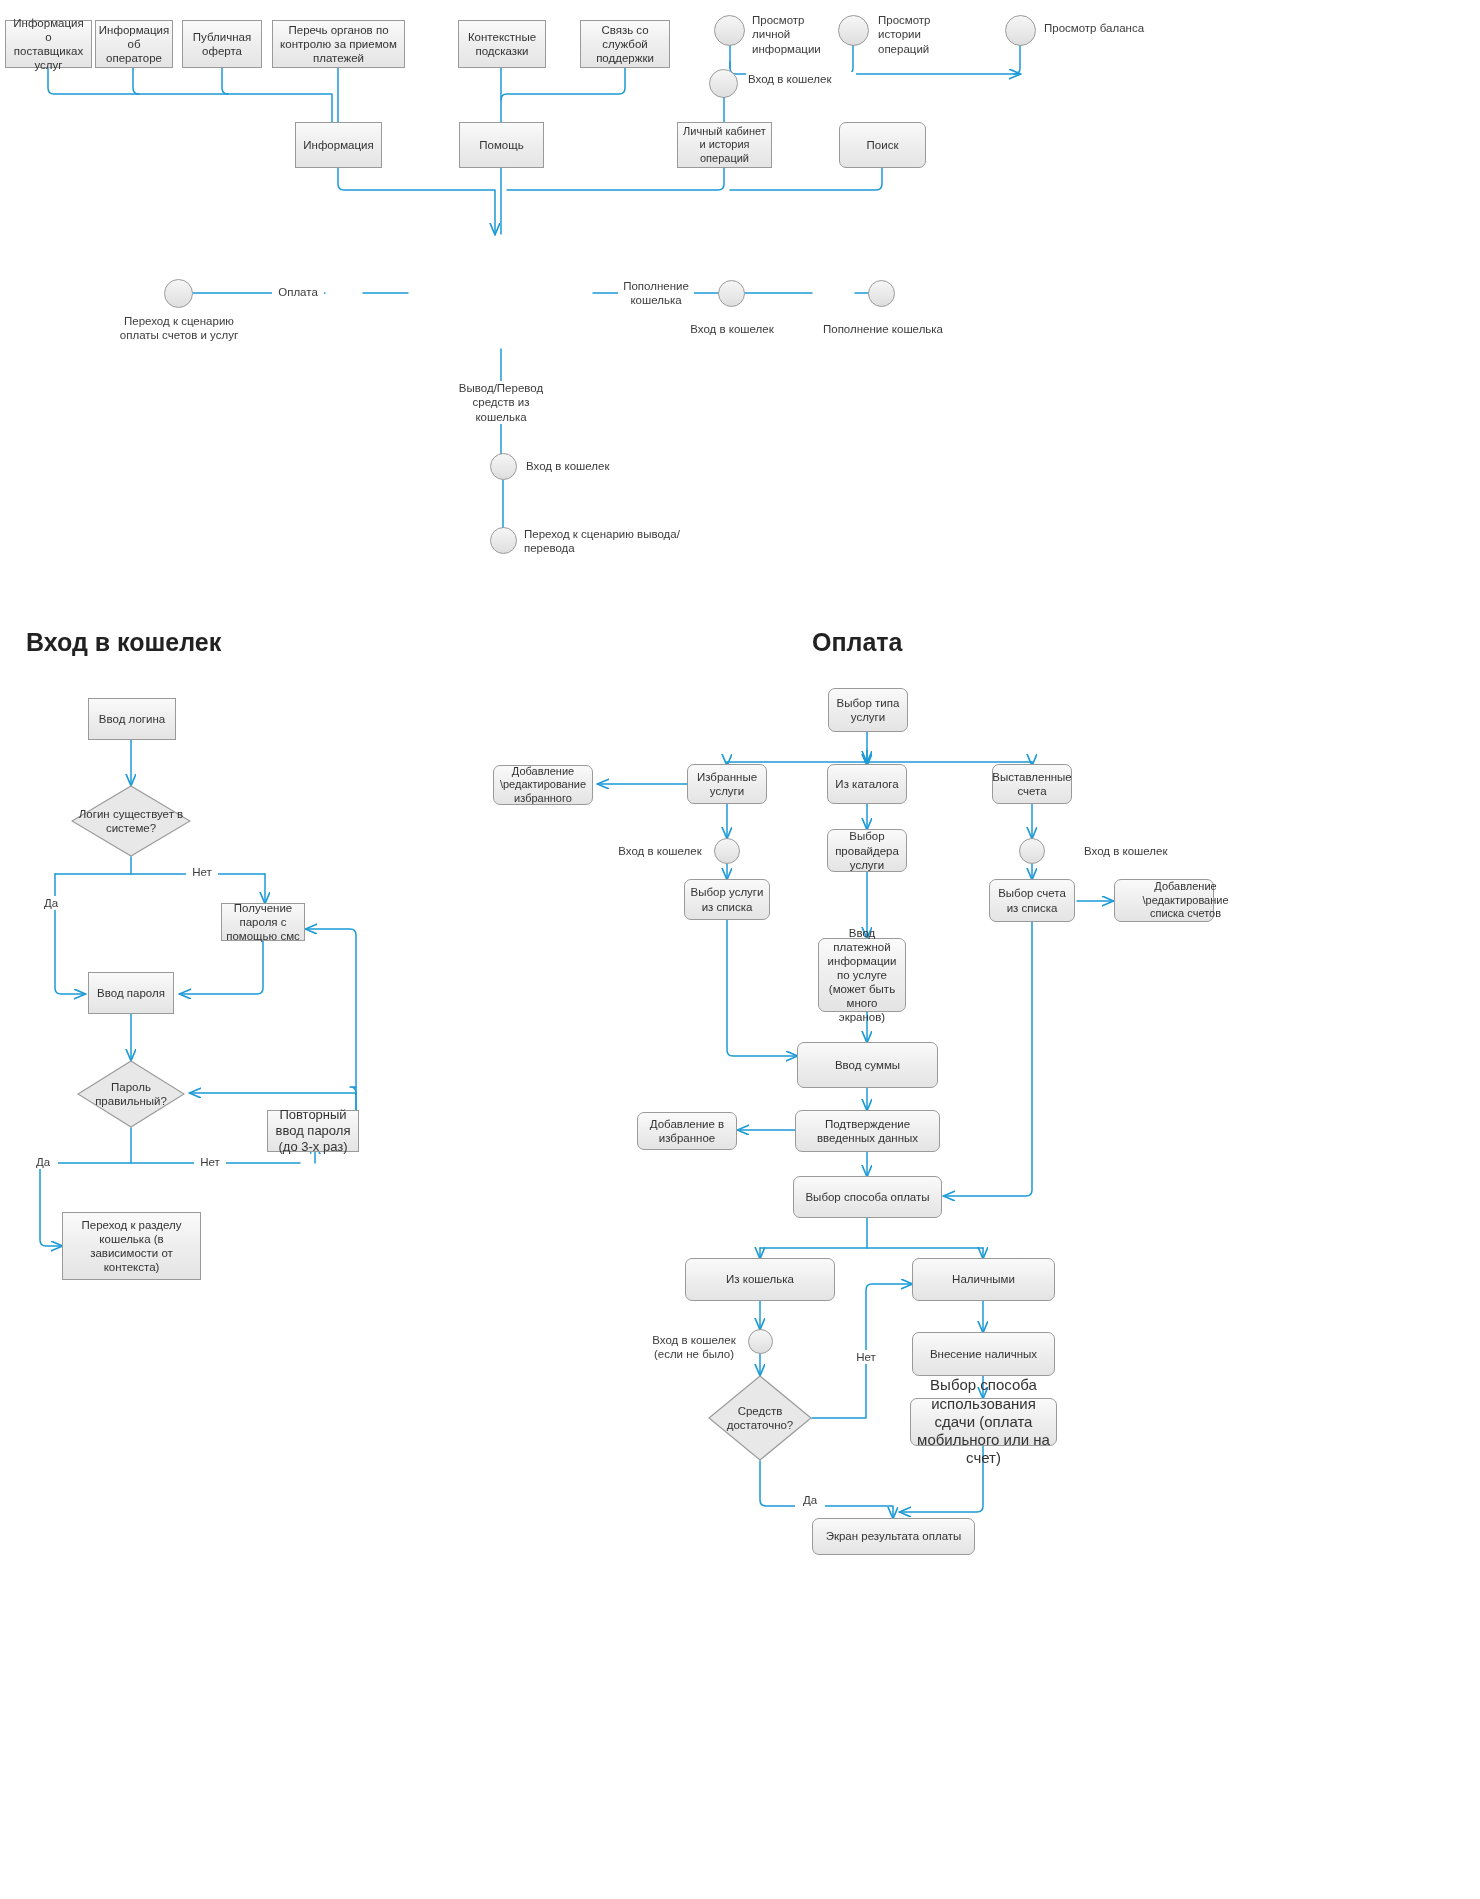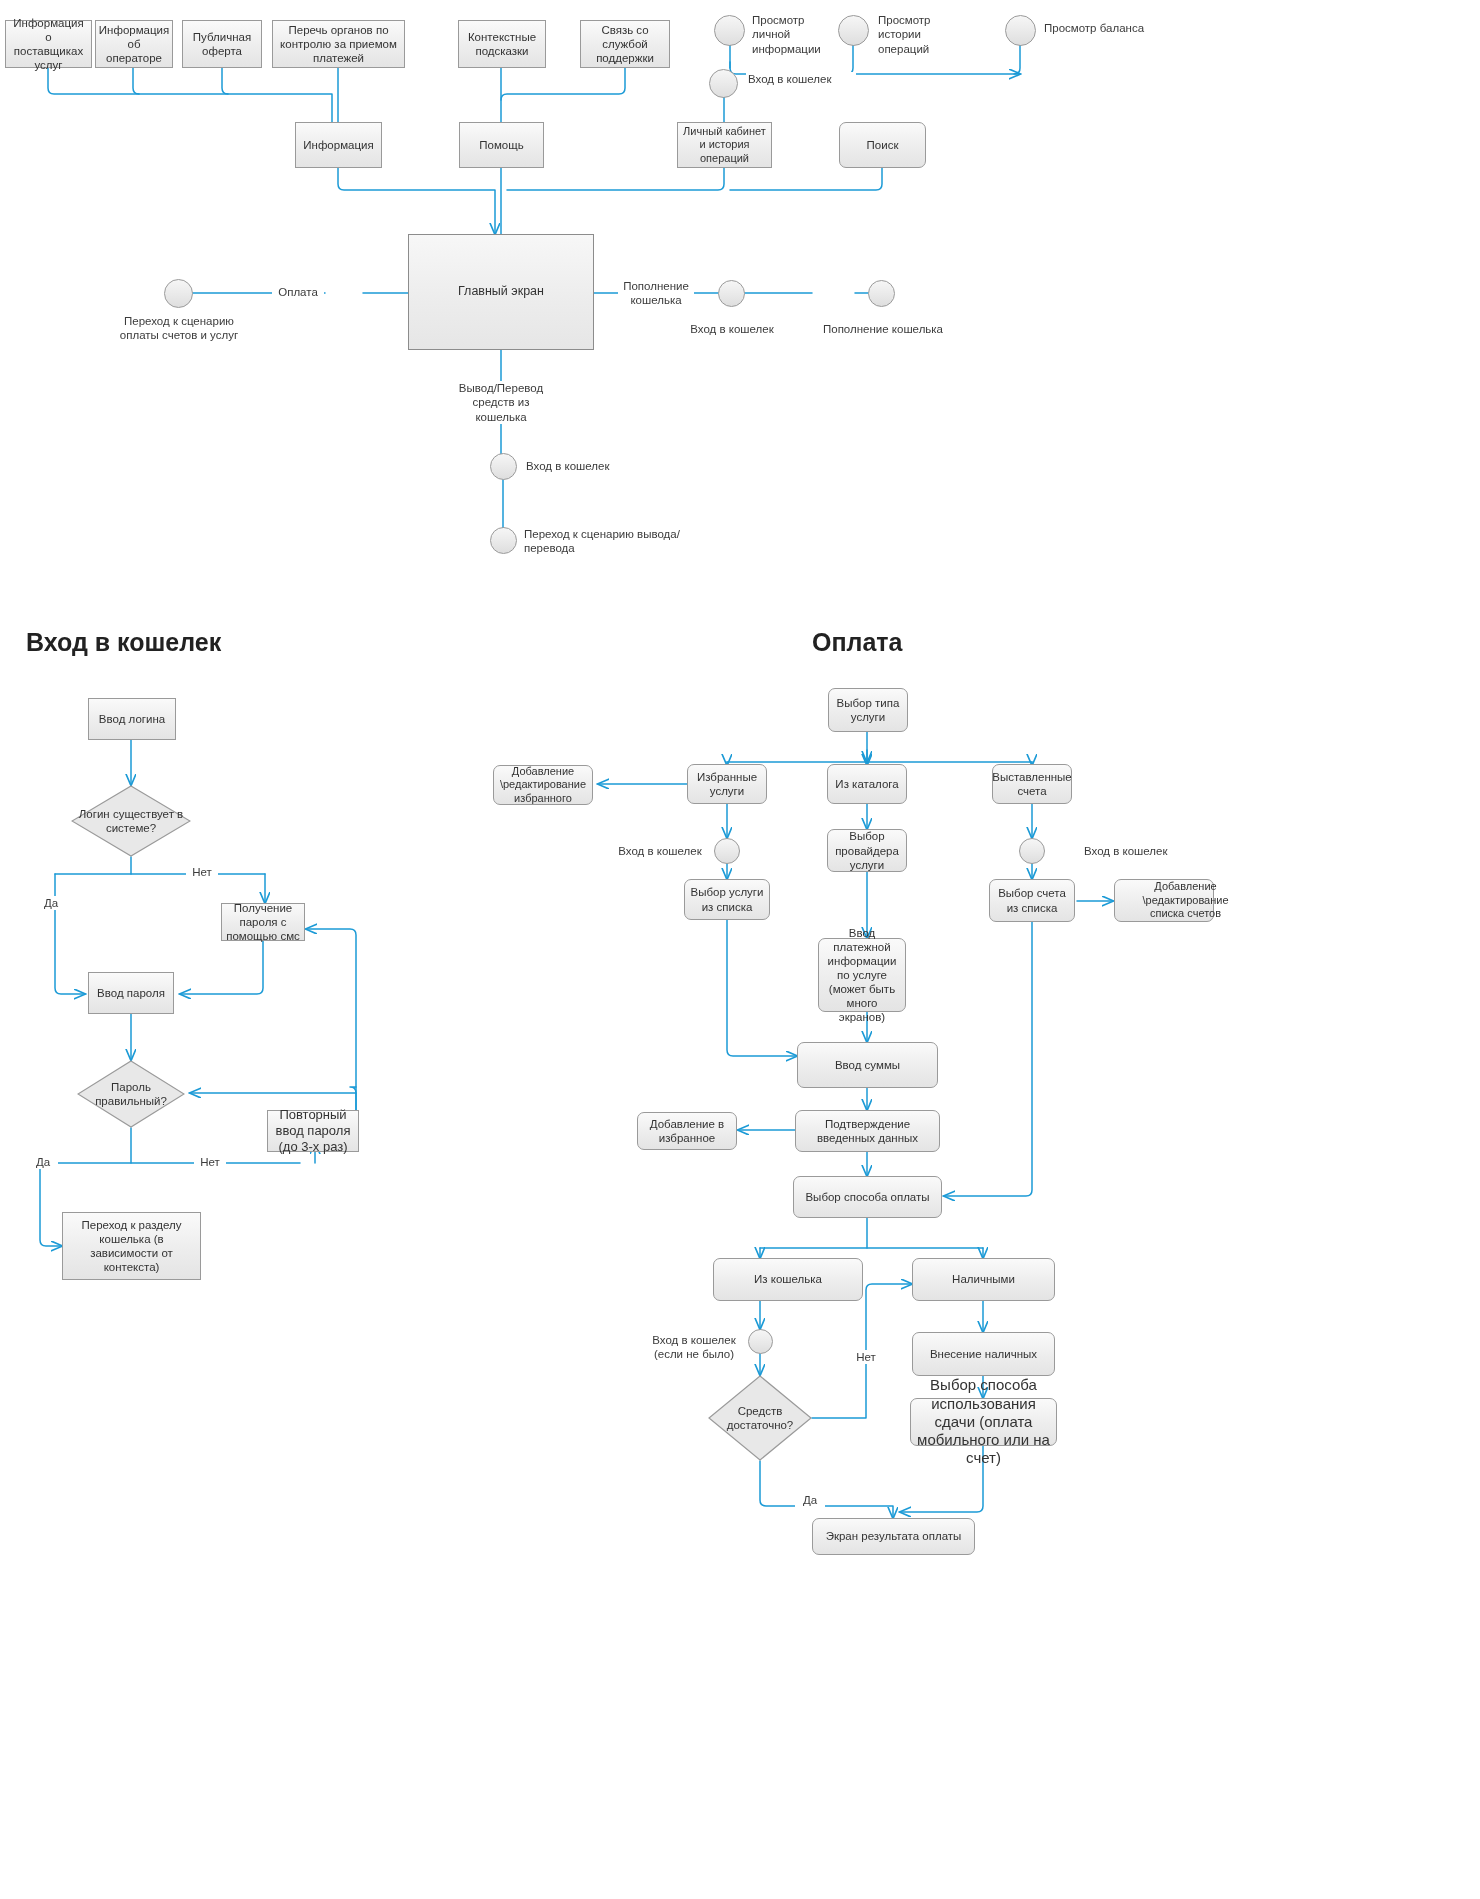--- a/index.html
+++ b/index.html
@@ -208,21 +208,20 @@
   <div class="node sharp" style="left:580px;top:20px;width:90px;height:48px;">Связь со службой поддержки</div>
 
   <div class="node sharp" style="left:295px;top:122px;width:87px;height:46px;">Информация</div>
 
   <div class="node sharp" style="left:459px;top:122px;width:85px;height:46px;">Помощь</div>
 
   <div class="node sharp" style="left:677px;top:122px;width:95px;height:46px;font-size:11px;">Личный кабинет и история операций</div>
 
   <div class="node round" style="left:839px;top:122px;width:87px;height:46px;">Поиск</div>
 
-  <div class="node big sharp" style="left:408px;top:234px;width:186px;height:116px;">Главный экран</div>
 
   <div class="conn" style="left:714px;top:15px;width:31px;height:31px;"></div>
   <div class="edge-label lft" style="left:750px;top:13px;width:90px;">Просмотр личной информации</div>
 
   <div class="conn" style="left:838px;top:15px;width:31px;height:31px;"></div>
   <div class="edge-label lft" style="left:876px;top:13px;width:88px;">Просмотр истории операций</div>
 
   <div class="conn" style="left:1005px;top:15px;width:31px;height:31px;"></div>
   <div class="edge-label lft" style="left:1042px;top:21px;width:140px;">Просмотр баланса</div>
 
@@ -301,21 +300,21 @@
   <div class="node round" style="left:818px;top:938px;width:88px;height:74px;">Ввод платежной информации по услуге (может быть много экранов)</div>
 
   <div class="node round" style="left:797px;top:1042px;width:141px;height:46px;">Ввод суммы</div>
 
   <div class="node round" style="left:795px;top:1110px;width:145px;height:42px;">Подтверждение введенных данных</div>
 
   <div class="node round" style="left:637px;top:1112px;width:100px;height:38px;">Добавление в избранное</div>
 
   <div class="node round" style="left:793px;top:1176px;width:149px;height:42px;">Выбор способа оплаты</div>
 
-  <div class="node round" style="left:685px;top:1258px;width:150px;height:43px;margin-left:28px;">Из кошелька</div>
+  <div class="node round" style="left:685px;top:1258px;width:150px;height:43px;">Из кошелька</div>
 
   <div class="node round" style="left:912px;top:1258px;width:143px;height:43px;">Наличными</div>
 
   <div class="node round" style="left:912px;top:1332px;width:143px;height:44px;">Внесение наличных</div>
 
   <div class="node round" style="left:910px;top:1398px;width:147px;height:48px;font-size:15px;">Выбор способа использования сдачи (оплата мобильного или на счет)</div>
 
   <div class="node round" style="left:812px;top:1518px;width:163px;height:37px;">Экран результата оплаты</div>
 
   <div class="diamond" style="left:708px;top:1375px;width:104px;height:86px;">

